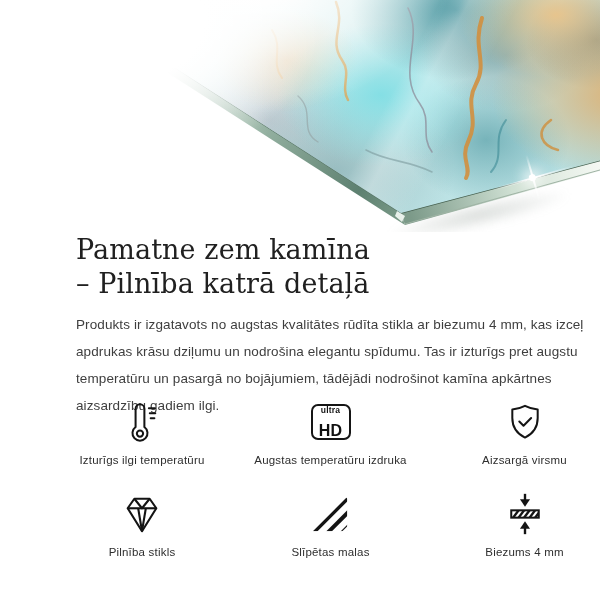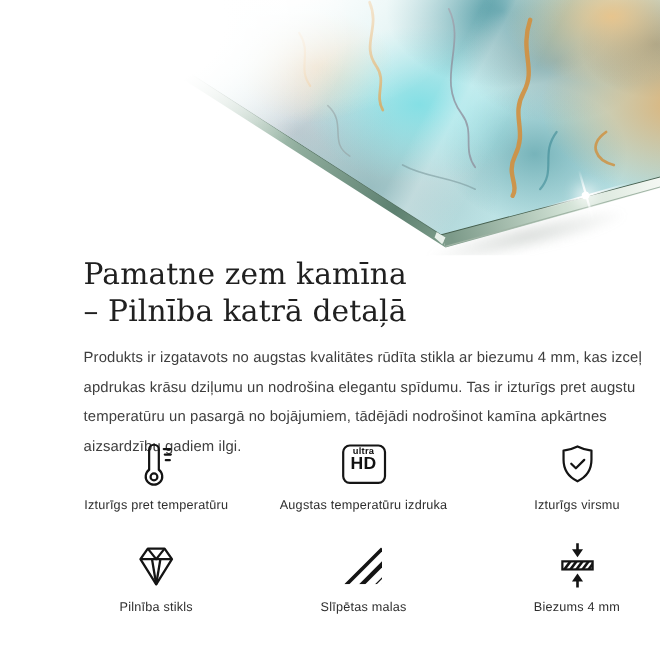--- a/index.html
+++ b/index.html
@@ -59,21 +59,21 @@
     font-size:13.5px;line-height:27px;color:#3e3e3e;letter-spacing:.1px;}
 
   
   .features{position:absolute;left:30px;top:400px;width:540px;
     display:grid;grid-template-columns:152px 225px 163px;row-gap:26px;}
   .feature{display:flex;flex-direction:column;align-items:center;}
   .feature .icon{height:44px;display:flex;align-items:center;justify-content:center;color:#141414;}
   .feature .label{margin-top:10px;font-size:11.5px;color:#2e2e2e;letter-spacing:.2px;white-space:nowrap;}
 
   .uhd-box{width:36px;height:32px;border:2.4px solid #151515;border-radius:7px;
-    display:flex;flex-direction:column;align-items:center;justify-content:flex-start;color:#111;}
+    display:flex;flex-direction:column;align-items:center;justify-content:space-between;color:#111;}
   .uhd-box .u{font-size:8.5px;font-weight:700;line-height:9px;letter-spacing:.2px;}
   .uhd-box .h{font-size:16px;font-weight:800;line-height:14px;letter-spacing:.2px;}
 </style>
 </head>
 <body>
 
 <div class="stage">
 
   <div class="hero">
     <div class="panel-shadow"></div>
@@ -137,41 +137,41 @@
     <div class="feature">
       <div class="icon">
         <svg width="44" height="44" viewBox="0 0 48 48" fill="none" stroke="currentColor" stroke-width="2.2" stroke-linecap="round">
           <path d="M17 9.5 a4.8 4.8 0 0 1 9.6 0 V29.5 a8.2 8.2 0 1 1 -9.6 0 Z"></path>
           <circle cx="21.8" cy="36.6" r="3.4"></circle>
           <path d="M31.5 9 H38"></path>
             <path d="M32.5 14.5 H38.5"></path>
             <path d="M33.5 20 H37.5"></path>
         </svg>
       </div>
-      <div class="label">Izturīgs pret temperatūru</div>
+      <div class="label">Izturīgs ilgi temperatūru</div>
     </div>
 
     <div class="feature">
       <div class="icon">
         <div class="uhd-box">
           <div class="u">ultra</div>
           <div class="h">HD</div>
         </div>
       </div>
       <div class="label">Augstas temperatūru izdruka</div>
     </div>
 
     <div class="feature">
       <div class="icon">
         <svg width="42" height="42" viewBox="0 0 48 48" fill="none" stroke="currentColor" stroke-width="2.3" stroke-linecap="round" stroke-linejoin="round">
           <path d="M24 5.5 C29 8 34 9.3 38.5 9.8 V19.5 C38.5 30 32.8 37.6 24 41.8 C15.2 37.6 9.5 30 9.5 19.5 V9.8 C14 9.3 19 8 24 5.5 Z"></path>
           <path d="M17.5 23.5 L22.3 28.3 L31 19.5"></path>
         </svg>
       </div>
-      <div class="label">Izturīgs virsmu</div>
+      <div class="label">Aizsargā virsmu</div>
     </div>
 
     <div class="feature">
       <div class="icon">
         <svg width="46" height="42" viewBox="0 0 48 44" fill="none" stroke="currentColor" stroke-width="2.2" stroke-linejoin="round">
           <path d="M9 16 L16 6 H32 L39 16 L24 40 Z"></path>
           <path d="M9 16 H39"></path>
           <path d="M16 6 L24 16 L32 6"></path>
           <path d="M20 16 L24 40"></path>
             <path d="M28 16 L24 40"></path>

